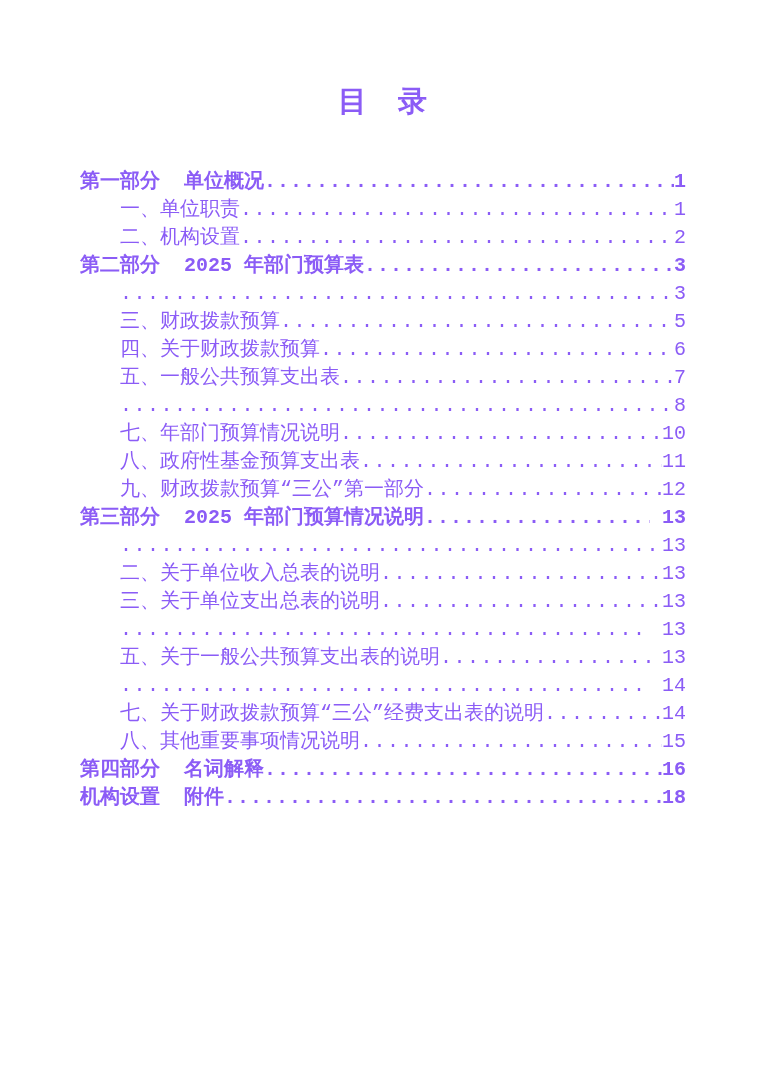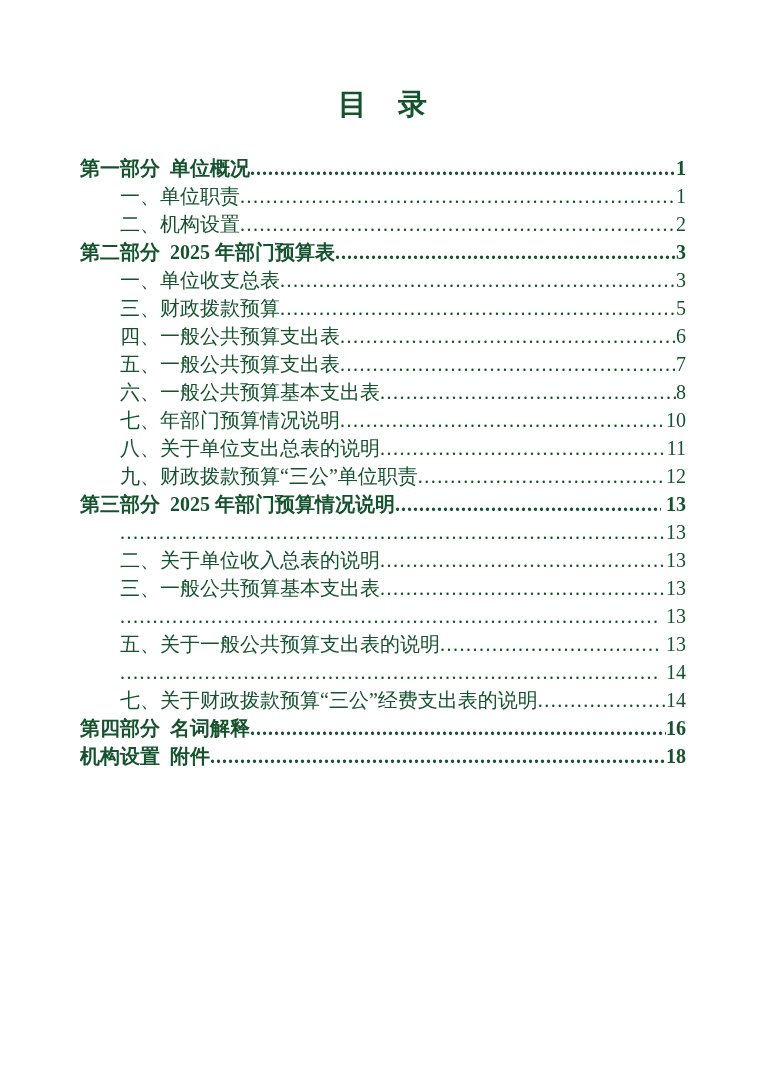--- a/index.html
+++ b/index.html
@@ -7,35 +7,35 @@
     padding: 0;
     background: #ffffff;
   }
   .page {
     position: relative;
     width: 760px;
     height: 1074px;
     background: #ffffff;
     box-sizing: border-box;
     padding: 85px 74px 12px 80px;
-    font-family: Liberation Serif, serif;
-    color: #14532d;
+    font-family: Liberation Mono, monospace;
+    color: #8b5cf6;
     overflow: hidden;
   }
   .doc-title {
     margin: 0;
     text-align: center;
     font-size: 29px;
     font-weight: bold;
     line-height: 38px;
     letter-spacing: 1px;
     white-space: pre;
   }
   .toc {
-    margin-top: 31px;
+    margin-top: 45px;
   }
   .toc-row {
     display: flex;
     align-items: baseline;
     font-size: 20px;
     line-height: 28px;
     height: 28px;
     overflow: hidden;
   }
   .toc-row.level-1 {
@@ -91,64 +91,62 @@
     <span class="toc-page">2</span>
   </div>
 
   <div class="toc-row level-1">
     <span class="toc-label">第二部分  2025 年部门预算表</span>
     <span class="toc-dots"></span>
     <span class="toc-page">3</span>
   </div>
 
   <div class="toc-row level-2">
-    <span class="toc-label">一、单位收支总表</span>
     <span class="toc-dots"></span>
     <span class="toc-page">3</span>
   </div>
 
 
   <div class="toc-row level-2">
     <span class="toc-label">三、财政拨款预算</span>
     <span class="toc-dots"></span>
     <span class="toc-page">5</span>
   </div>
 
   <div class="toc-row level-2">
-    <span class="toc-label">四、一般公共预算支出表</span>
+    <span class="toc-label">四、关于财政拨款预算</span>
     <span class="toc-dots"></span>
     <span class="toc-page">6</span>
   </div>
 
   <div class="toc-row level-2">
     <span class="toc-label">五、一般公共预算支出表</span>
     <span class="toc-dots"></span>
     <span class="toc-page">7</span>
   </div>
 
   <div class="toc-row level-2">
-    <span class="toc-label">六、一般公共预算基本支出表</span>
     <span class="toc-dots"></span>
     <span class="toc-page">8</span>
   </div>
 
   <div class="toc-row level-2">
     <span class="toc-label">七、年部门预算情况说明</span>
     <span class="toc-dots"></span>
     <span class="toc-page">10</span>
   </div>
 
   <div class="toc-row level-2">
-    <span class="toc-label">八、关于单位支出总表的说明</span>
+    <span class="toc-label">八、政府性基金预算支出表</span>
     <span class="toc-dots"></span>
     <span class="toc-page">11</span>
   </div>
 
   <div class="toc-row level-2">
-    <span class="toc-label">九、财政拨款预算“三公”单位职责</span>
+    <span class="toc-label">九、财政拨款预算“三公”第一部分</span>
     <span class="toc-dots"></span>
     <span class="toc-page">12</span>
   </div>
 
   <div class="toc-row level-1">
     <span class="toc-label">第三部分  2025 年部门预算情况说明</span>
     <span class="toc-dots"></span>
     <span class="toc-page"> 13</span>
   </div>
 
@@ -157,21 +155,21 @@
     <span class="toc-page">13</span>
   </div>
 
   <div class="toc-row level-2">
     <span class="toc-label">二、关于单位收入总表的说明</span>
     <span class="toc-dots"></span>
     <span class="toc-page">13</span>
   </div>
 
   <div class="toc-row level-2">
-    <span class="toc-label">三、一般公共预算基本支出表</span>
+    <span class="toc-label">三、关于单位支出总表的说明</span>
     <span class="toc-dots"></span>
     <span class="toc-page">13</span>
   </div>
 
   <div class="toc-row level-2">
     <span class="toc-dots"></span>
     <span class="toc-page"> 13</span>
   </div>
 
   <div class="toc-row level-2">
@@ -184,20 +182,25 @@
     <span class="toc-dots"></span>
     <span class="toc-page"> 14</span>
   </div>
 
   <div class="toc-row level-2">
     <span class="toc-label">七、关于财政拨款预算“三公”经费支出表的说明</span>
     <span class="toc-dots"></span>
     <span class="toc-page">14</span>
   </div>
 
+  <div class="toc-row level-2">
+    <span class="toc-label">八、其他重要事项情况说明</span>
+    <span class="toc-dots"></span>
+    <span class="toc-page">15</span>
+  </div>
 
   <div class="toc-row level-1">
     <span class="toc-label">第四部分  名词解释</span>
     <span class="toc-dots"></span>
     <span class="toc-page">16</span>
   </div>
 
   <div class="toc-row level-1">
     <span class="toc-label">机构设置  附件</span>
     <span class="toc-dots"></span>

